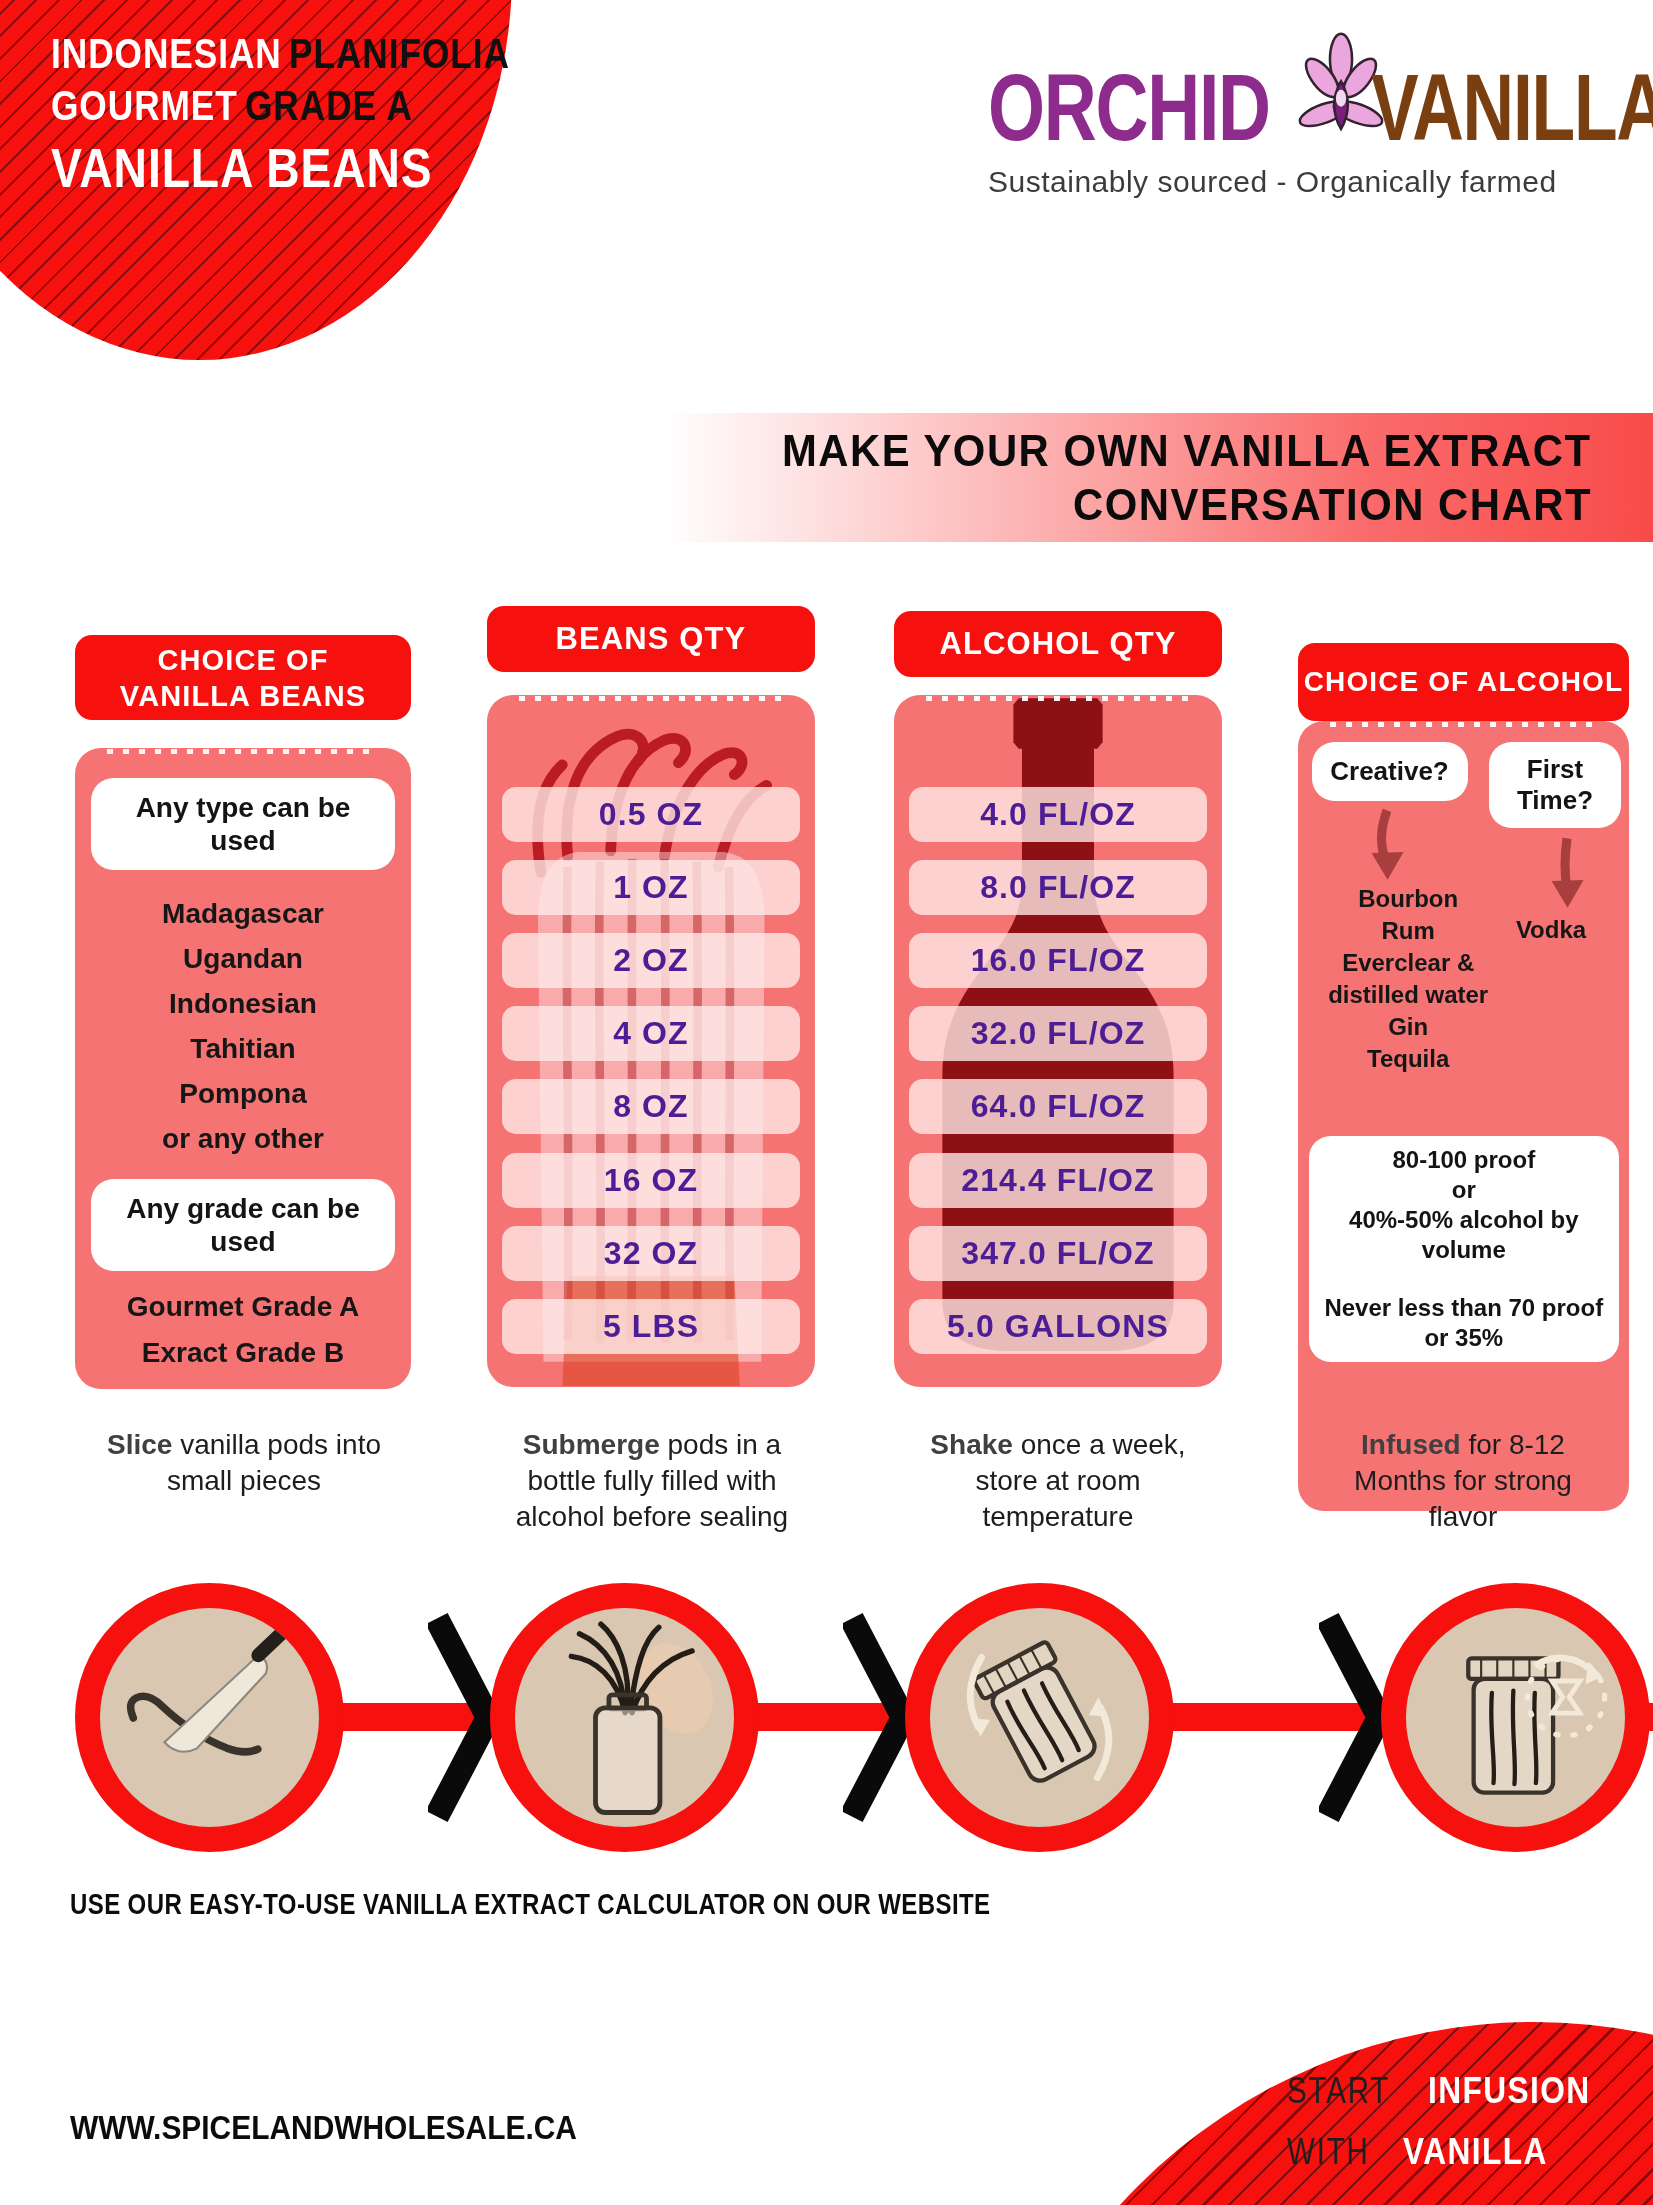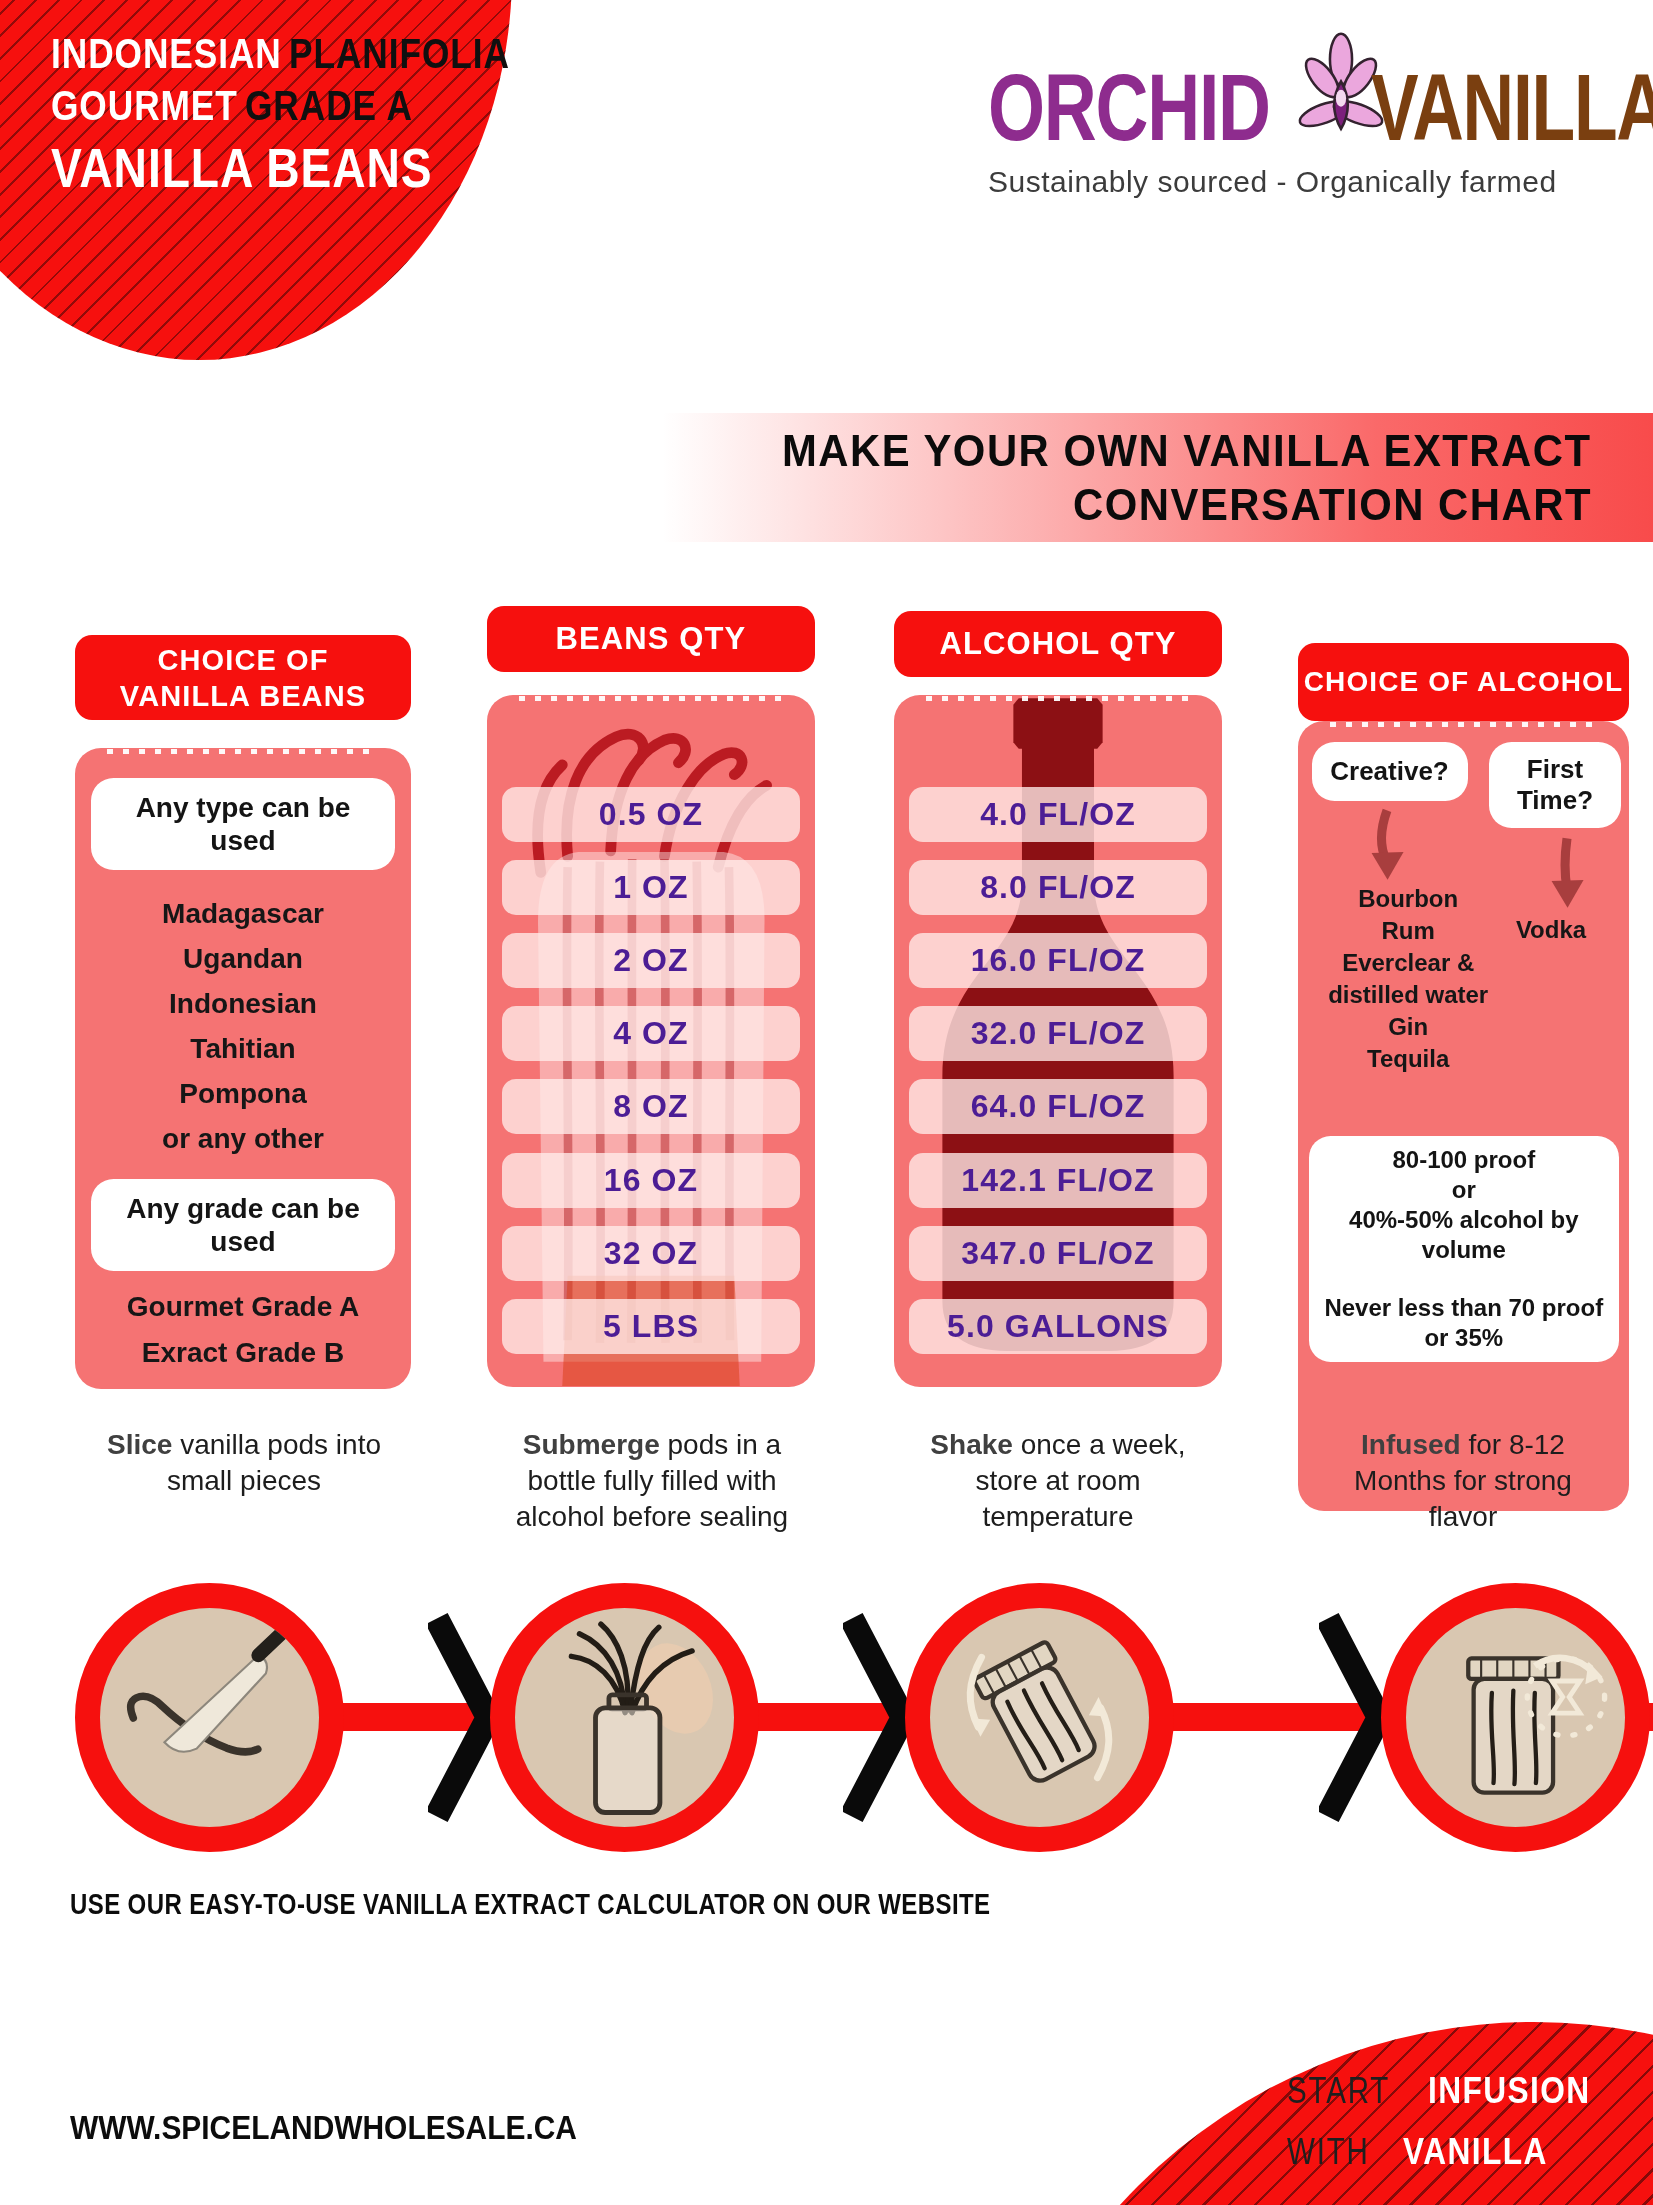--- a/index.html
+++ b/index.html
@@ -187,21 +187,21 @@
       <g fill="#8c1014">
         <path d="M222 18 l10 -12 h146 l10 12 v70 l-10 12 h-146 l-10 -12 Z"></path>
         <path d="M238 98 h134 v250 c0 140 148 170 148 360 l0 420 q0 90 -120 92 l-190 0 q-120 -2 -120 -92 l0 -420 c0 -190 148 -220 148 -360 Z"></path>
       </g>
     </svg>
     <div class="pill" style="top:92px;">4.0 FL/OZ</div>
     <div class="pill" style="top:165px;">8.0 FL/OZ</div>
     <div class="pill" style="top:238px;">16.0 FL/OZ</div>
     <div class="pill" style="top:311px;">32.0 FL/OZ</div>
     <div class="pill" style="top:384px;">64.0 FL/OZ</div>
-    <div class="pill" style="top:458px;">142.1 FL/OZ</div>
+    <div class="pill" style="top:458px;">214.4 FL/OZ</div>
     <div class="pill" style="top:531px;">347.0 FL/OZ</div>
     <div class="pill" style="top:604px;">5.0 GALLONS</div>
   </div>
 
   <div class="panel" style="left:1298px;top:721px;width:331px;height:790px;">
     <div class="wbox" style="left:13.5px;top:20.5px;width:156px;height:59px;font-size:26px;">Creative?</div>
     <div class="wbox" style="left:191px;top:20.5px;width:132px;height:86px;font-size:26px;line-height:31px;">First Time?</div>
     <svg class="alc-arrow" style="left:65px;top:86px;" viewBox="0 0 90 140">
       <path d="M45 6 C 32 42 30 72 44 100" stroke="#a83e3e" stroke-width="17" fill="none"></path>
       <polygon points="16,86 46,136 76,84" fill="#a83e3e"></polygon>

